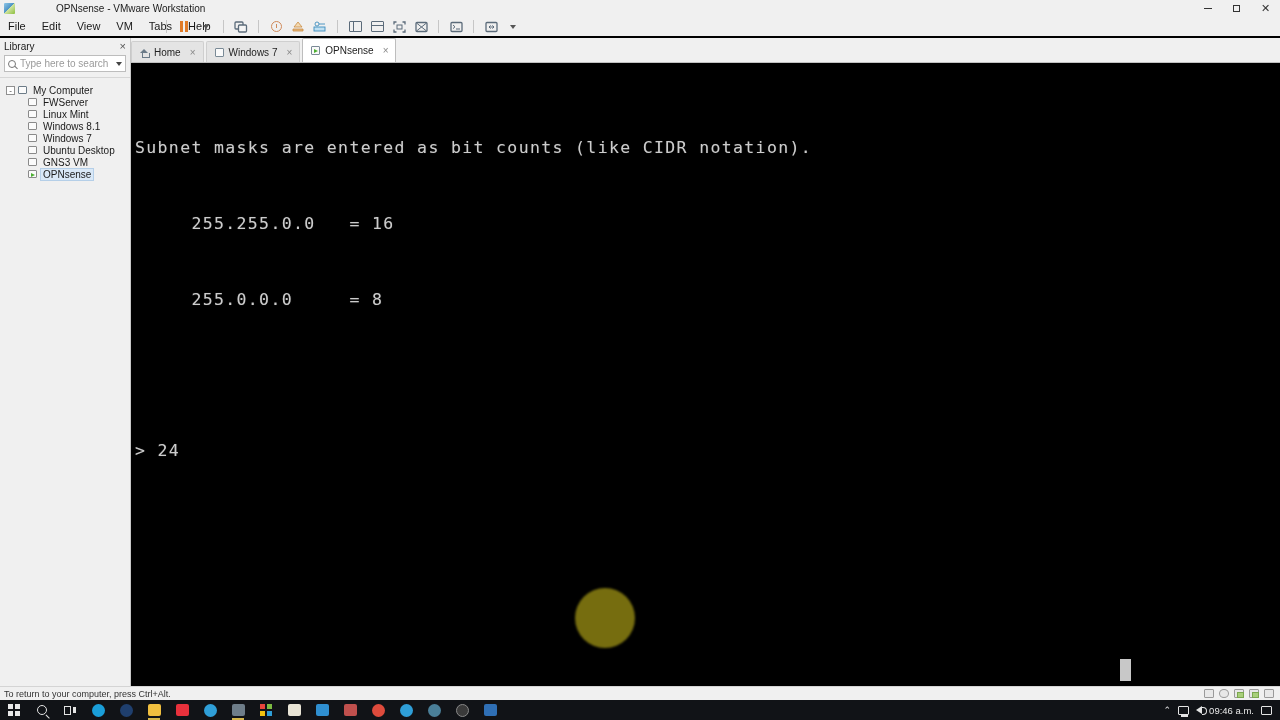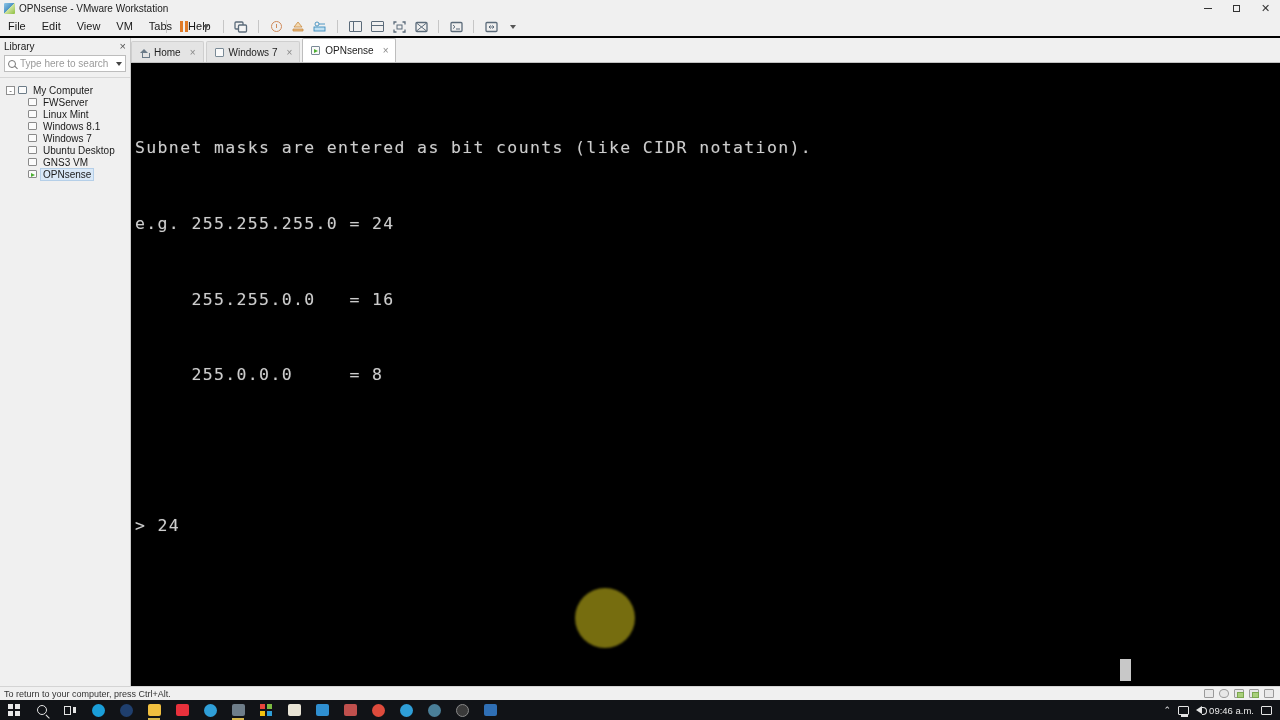--- a/index.html
+++ b/index.html
@@ -9,21 +9,21 @@
     font-family: "Liberation Sans", sans-serif;
     background: #000;
   }
   #app { position: relative; width: 1280px; height: 720px; }
 
   
   .titlebar {
     position: absolute; left: 0; top: 0; width: 1280px; height: 17px;
     background: #f0f0f0;
     display: flex; align-items: center;
-    font-size: 10px; color: #1a1a1a;
+    font-size: 10px; color: #1a1a1a; gap: 37px;
   }
   .tb-appicon {
     width: 11px; height: 11px; margin: 0 4px 0 4px;
     background: linear-gradient(135deg,#8fc7e8 0%,#4a90c2 50%,#cfe3a0 50%,#8dbf3f 100%);
     border-radius: 1px; flex: 0 0 auto;
   }
   .tb-title { white-space: nowrap; }
   .tb-btns { margin-left: auto; display: flex; height: 17px; }
   .tb-btn {
     width: 29px; height: 17px; display: flex; align-items: center; justify-content: center;
@@ -355,21 +355,20 @@
     <div class="vtab active">
       <span class="tab-ico vm run"></span>
       <span>OPNsense</span>
       <span class="x">×</span>
     </div>
   </div>
 
   <div class="console">
     <div class="term">
       <div class="line">Subnet masks are entered as bit counts (like CIDR notation).</div>
-      <div class="line">e.g. 255.255.255.0 = 24</div>
       <div class="line">     255.255.0.0   = 16</div>
       <div class="line">     255.0.0.0     = 8</div>
       <div class="line"></div>
       <div class="line">&gt; 24</div>
       <div class="line"></div>
       
       
       
       
       

